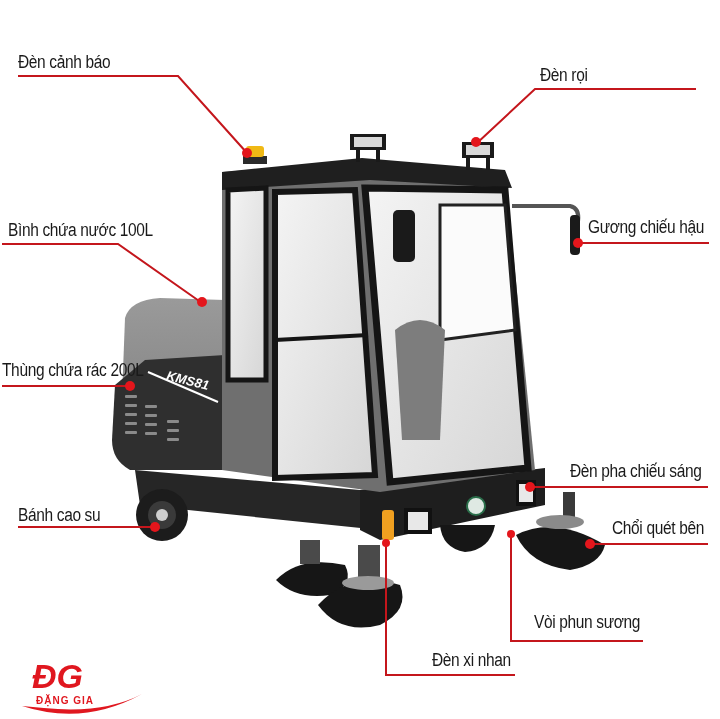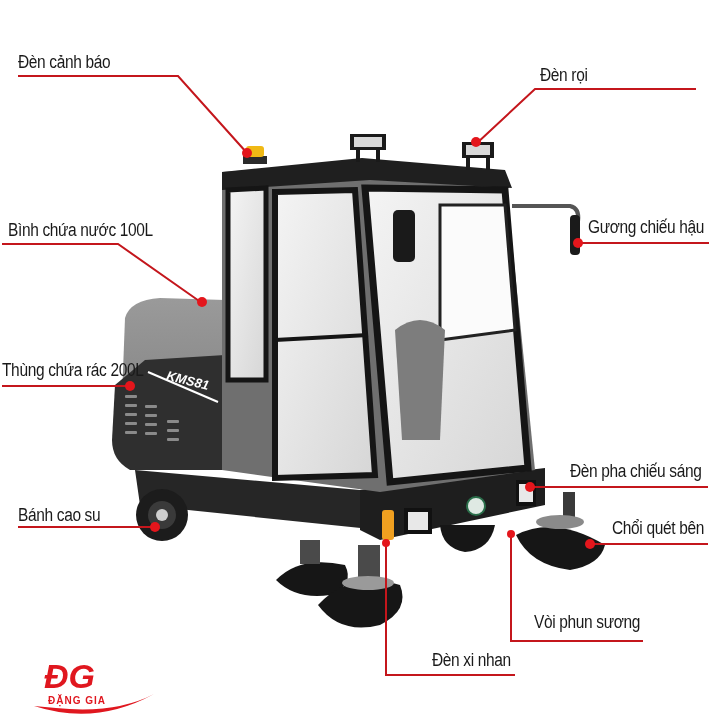--- a/index.html
+++ b/index.html
@@ -2,21 +2,21 @@
 <html><head>
 <meta charset="utf-8">
 <style>
   html, body { margin:0; padding:0; background:#ffffff; }
   body { width:720px; height:719px; position:relative; overflow:hidden;
          font-family:"Liberation Sans", sans-serif; }
   .label { position:absolute; font-family:"Liberation Sans", sans-serif;
            font-size:18px; color:#1a1a1a; letter-spacing:-0.4px;
            transform:scaleX(0.86); transform-origin:left center; white-space:nowrap; }
   svg.overlay { position:absolute; left:0; top:0; }
-  .logo { position:absolute; left:26px; top:648px; width:140px; height:70px; }
+  .logo { position:absolute; left:14px; top:648px; width:140px; height:70px; }
 </style>
 </head>
 <body>
 
 <svg class="overlay" width="720" height="719" viewBox="0 0 720 719">
   <defs>
     <linearGradient id="glass" x1="0" y1="0" x2="1" y2="1">
       <stop offset="0" stop-color="#f4f4f4"></stop>
       <stop offset="1" stop-color="#d6d6d6"></stop>
     </linearGradient>

